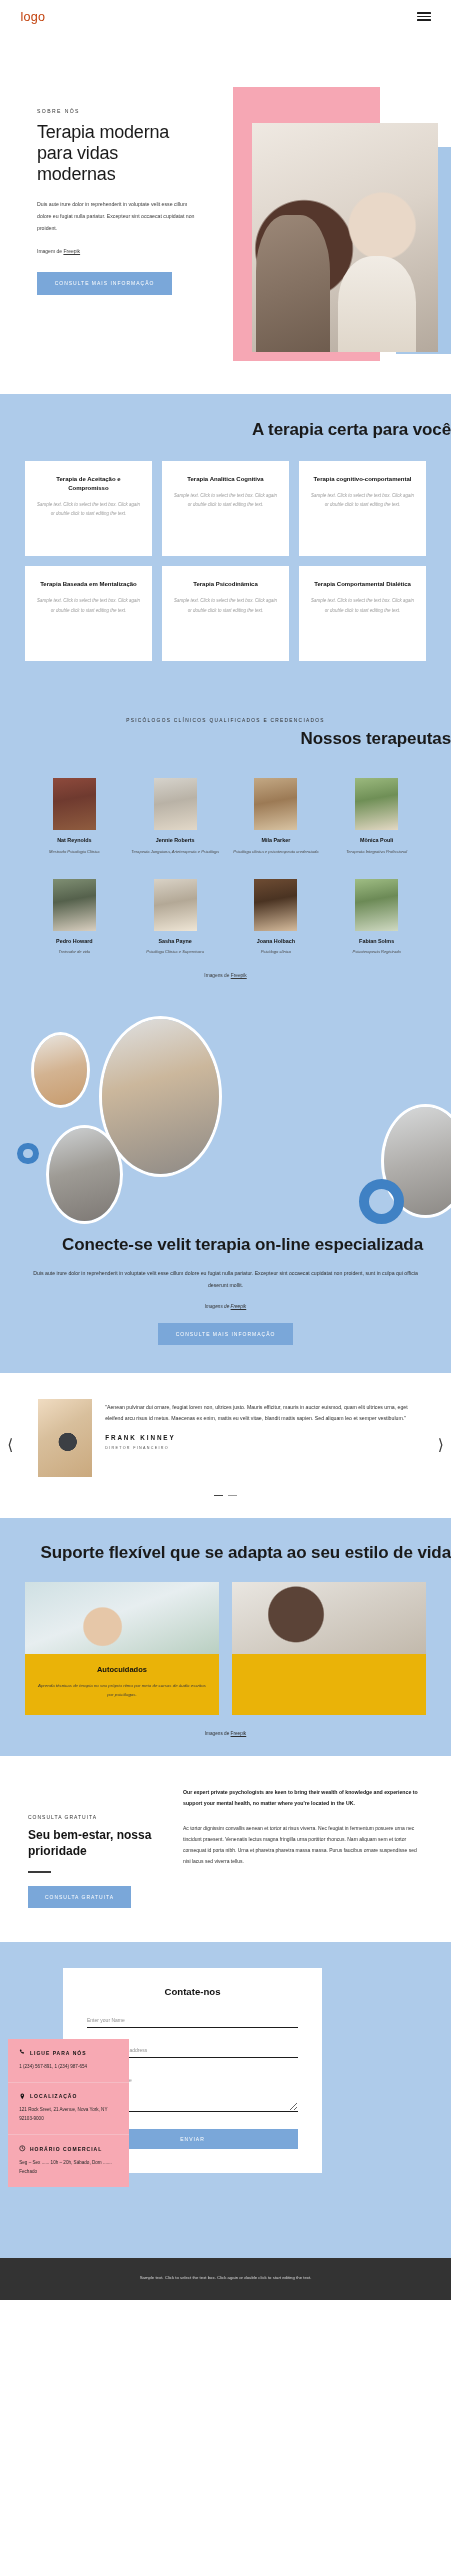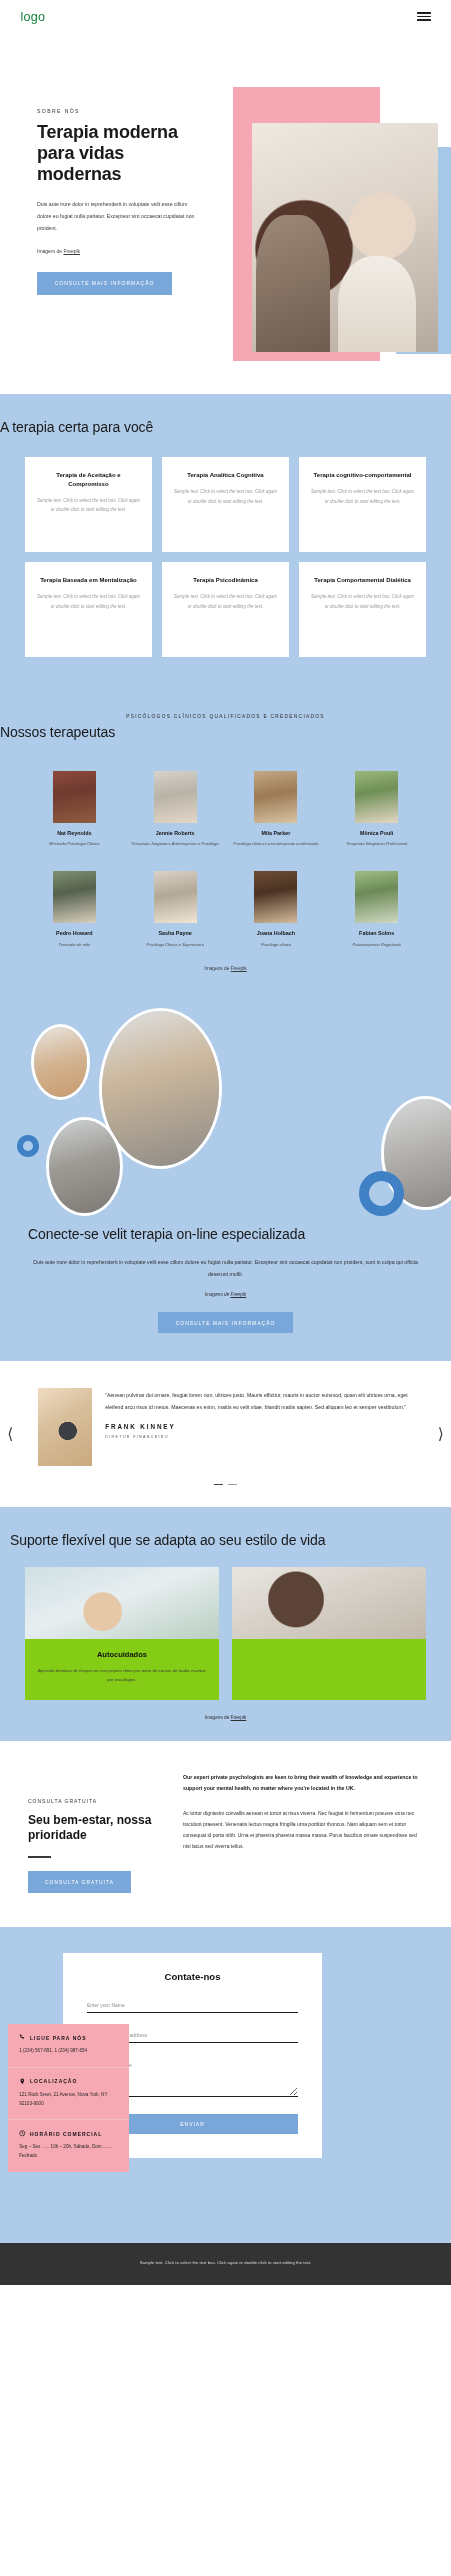--- a/index.html
+++ b/index.html
@@ -9,29 +9,29 @@
     font-family:"Liberation Sans", sans-serif;
     background:#ffffff;
     color:#2b2b2b;
     width:451px;
     overflow-x:hidden;
   }
   .page{width:451px;position:relative;}
 
   
   .site-header{height:33px;display:flex;align-items:center;justify-content:space-between;padding:0 20.4px;background:#fff;}
-  .logo{font-size:12.6px;color:#15803d;letter-spacing:0.3px;font-weight:400;}
+  .logo{font-size:12.6px;color:#c2410c;letter-spacing:0.3px;font-weight:400;}
   .burger{width:13.2px;display:flex;flex-direction:column;gap:2.4px;cursor:pointer;}
   .burger span{display:block;height:1.2px;background:#1d1d1d;border-radius:0.6px;}
 
   
   .hero{position:relative;height:361px;background:#fff;}
   .hero-left{position:absolute;left:37px;top:75px;width:162px;}
   .eyebrow{font-size:5.1px;letter-spacing:1.4px;color:#333;text-transform:uppercase;margin-bottom:7.8px;}
-  .hero-title{font-size:18px;line-height:1.17;font-weight:700;letter-spacing:-0.2px;color:#1a1a1a;}
+  .hero-title{font-size:18px;line-height:1.17;font-weight:400;letter-spacing:-0.2px;color:#1a1a1a;}
   .hero-copy{margin-top:14.4px;font-size:5.2px;line-height:2.25;color:#3c3c3c;}
   .credit{margin-top:13.2px;font-size:5px;color:#3c3c3c;}
   .credit a{color:#3c3c3c;text-decoration:underline;}
   .btn{
     display:inline-flex;align-items:center;justify-content:center;
     background:#7aa7d9;color:#fff;border:none;cursor:pointer;
     font-size:5px;letter-spacing:1px;text-transform:uppercase;
     font-family:"Liberation Sans",sans-serif;
   }
   .hero-btn{margin-top:18px;width:135px;height:23.5px;}
@@ -48,21 +48,21 @@
       radial-gradient(circle at 28% 55%,#55372c 0 26%,rgba(85,55,44,0) 27%),
       linear-gradient(160deg,#efe9e2 0%,#dcd3c9 45%,#b4a99d 100%);}
   .ph.therapy1::after{content:"";position:absolute;left:46%;top:58%;width:42%;height:45%;
       background:linear-gradient(180deg,#f1ece5,#ded5c8);border-radius:45% 45% 0 0;}
   .ph.therapy1::before{content:"";position:absolute;left:2%;top:40%;width:40%;height:62%;
       background:linear-gradient(160deg,#9c8878,#6d5b4d);border-radius:40% 40% 0 0;}
 
   
   .sec-blue{background:#aecbea;}
 
-  .sec-title{font-size:14px;font-weight:400;text-align:left;color:#1a1a1a;letter-spacing:-0.1px;line-height:1.25;}
+  .sec-title{font-size:17px;font-weight:700;text-align:right;color:#1a1a1a;letter-spacing:-0.1px;line-height:1.25;}
   .sec-eyebrow{font-size:4.8px;letter-spacing:1.3px;text-align:center;color:#2c2c2c;text-transform:uppercase;}
 
   
   .therapy-sec{padding:25px 0 29px;}
   .cards{display:grid;grid-template-columns:repeat(3,1fr);gap:10.2px;padding:0 25px;margin-top:20.4px;}
   .card{background:#fff;padding:14.4px 10.8px 15.6px;text-align:center;min-height:95px;}
   .card h3{font-size:6px;font-weight:700;color:#111;line-height:1.45;}
   .card p{margin-top:7.2px;font-size:4.5px;line-height:2.1;color:#9b9b9b;font-style:italic;}
 
   
@@ -127,21 +127,21 @@
   .arrow-l{left:7.2px;}
   .arrow-r{right:7.2px;}
   .dots{margin-top:18px;display:flex;gap:4.2px;justify-content:center;}
   .dot{width:9.6px;height:1.2px;background:#9a9a9a;cursor:pointer;}
   .dot.active{background:#444;}
 
   
   .flex-sec{padding:24px 0 20.4px;}
   .flex-sec .sec-title{line-height:1.32;padding-left:10px;}
   .flex-cards{display:grid;grid-template-columns:repeat(2,1fr);gap:13.2px;padding:0 25px;margin-top:18px;}
-  .fcard{background:#84cc16;}
+  .fcard{background:#eab308;}
   .fcard .fimg{width:100%;height:72px;overflow:hidden;}
   .fi1{width:100%;height:100%;background:
       radial-gradient(circle at 40% 62%,#e6c7a8 0 15%,rgba(230,199,168,0) 16%),
       linear-gradient(160deg,#cfe0e3 0%,#e7eef0 45%,#b9cfc1 100%);}
   .fi2{width:100%;height:100%;background:
       radial-gradient(circle at 33% 45%,#5b4337 0 20%,rgba(91,67,55,0) 21%),
       linear-gradient(160deg,#e9e6e1 0%,#d5cfc6 50%,#c2b9ac 100%);}
   .fcard .fbody{padding:10.8px 12px 15.6px;text-align:center;}
   .fcard h3{font-size:7.5px;font-weight:700;color:#121212;}
   .fcard p{margin-top:7.2px;font-size:4.4px;line-height:2.05;color:#3a3a3a;font-style:italic;}

